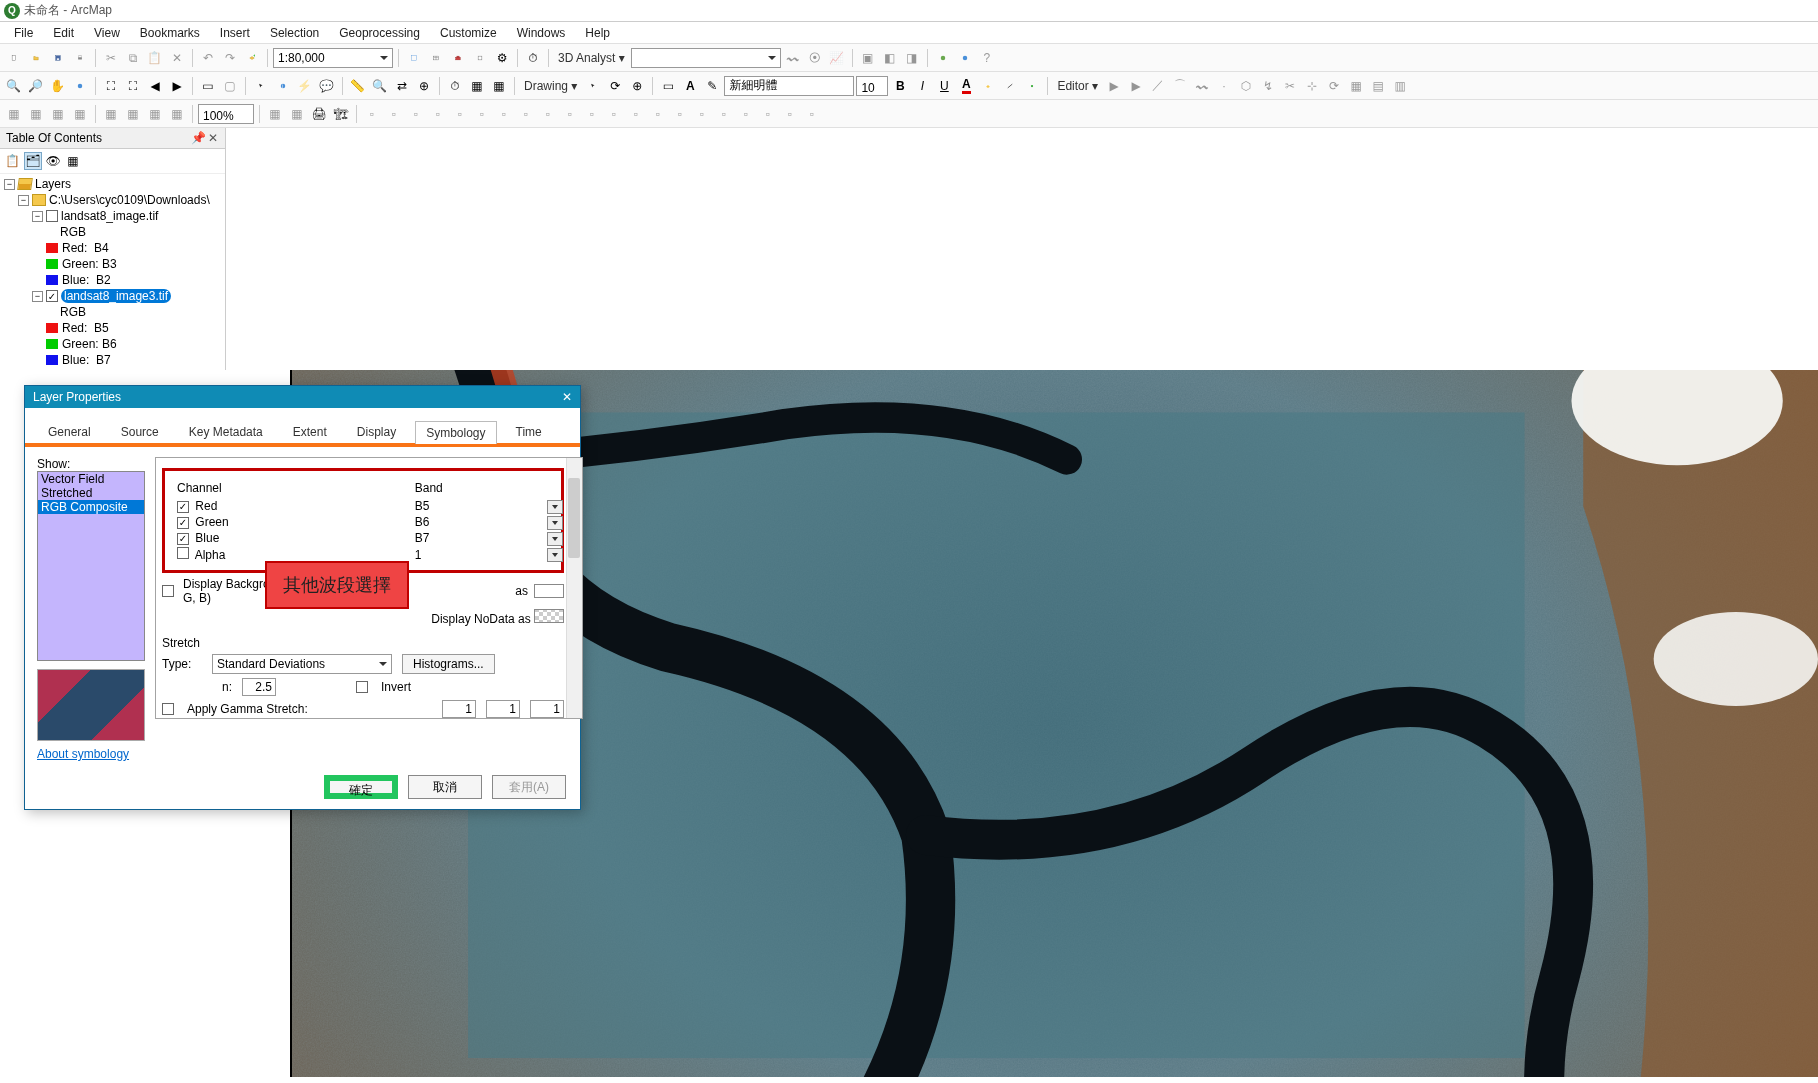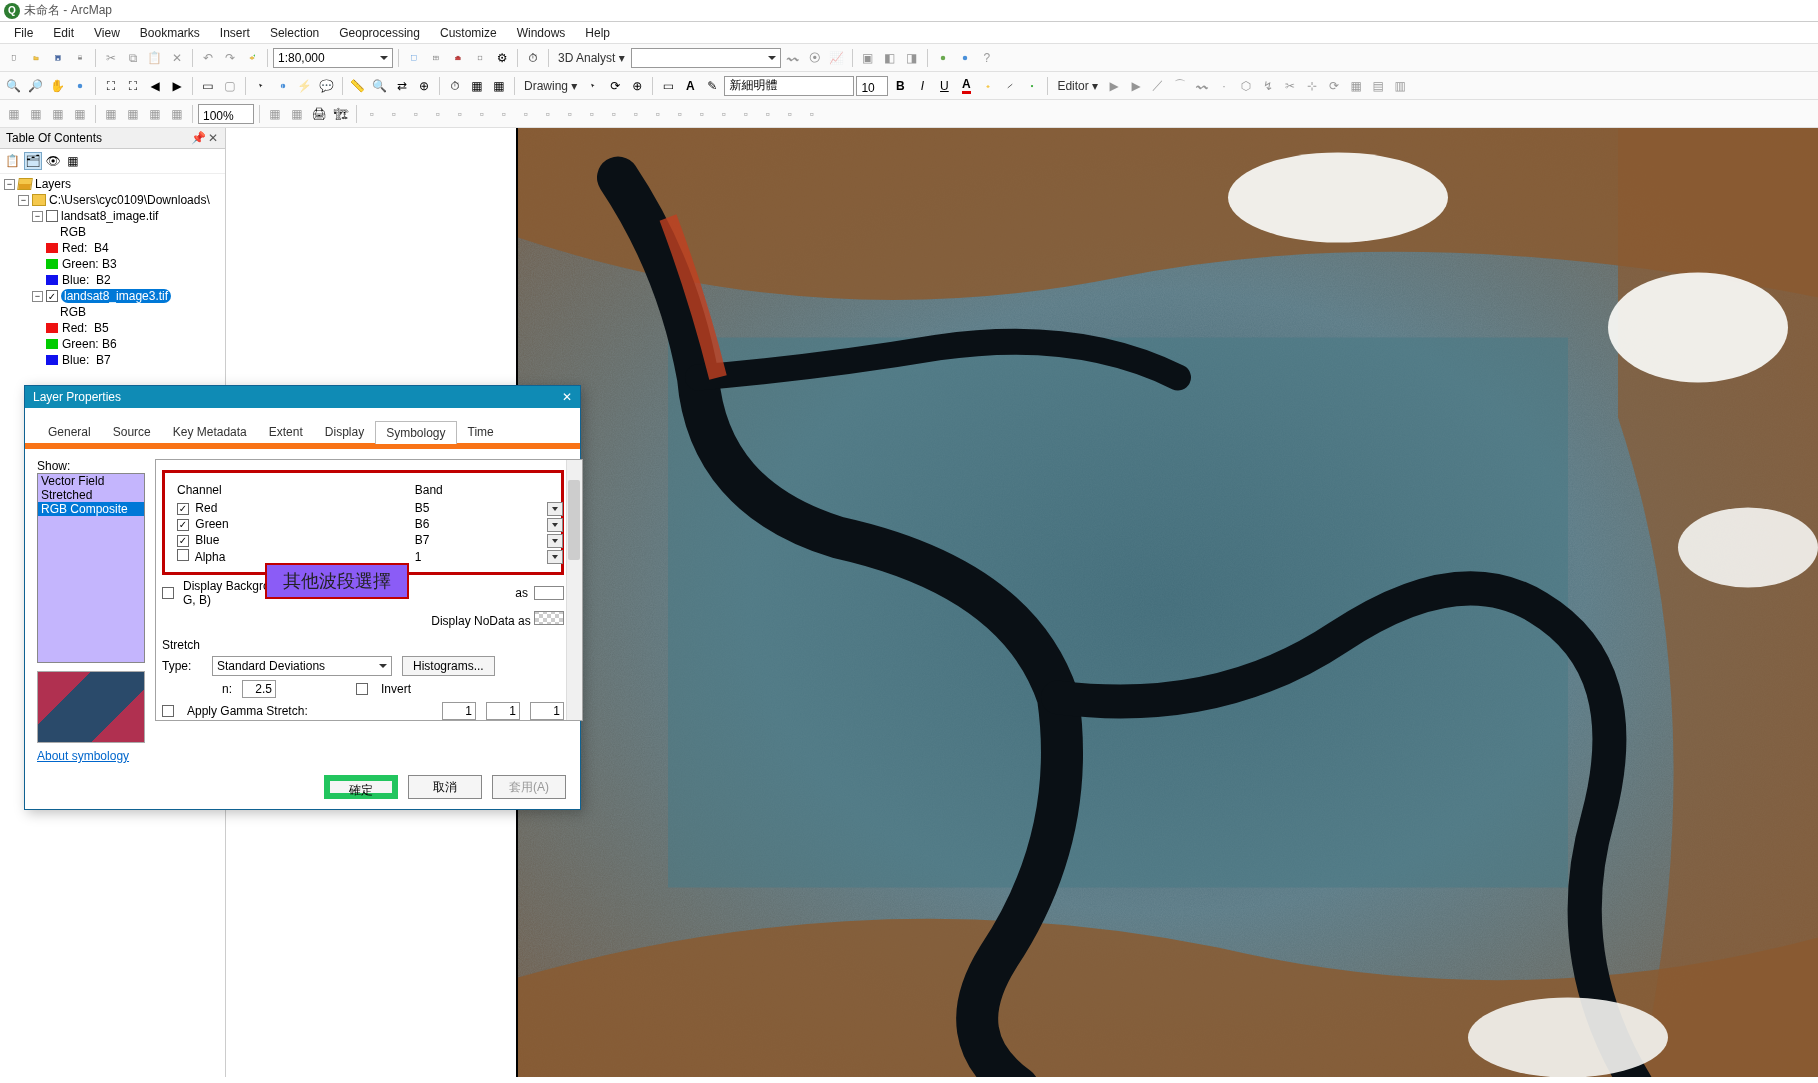--- a/index.html
+++ b/index.html
@@ -20,21 +20,21 @@
 .tbtn svg { width: 14px; height: 14px; }
 .sep { width: 1px; height: 18px; background: #ccc; margin: 0 3px; }
 .scale-box { height: 20px; width: 120px; border: 1px solid #999; background: #fff; padding: 0 4px; display: flex; align-items: center; justify-content: space-between; }
 .scale-box .dd { width: 0; height: 0; border-left: 4px solid transparent; border-right: 4px solid transparent; border-top: 4px solid #333; }
 .font-box { height: 20px; width: 130px; border: 1px solid #999; background: #fff; padding: 0 4px; display: flex; align-items: flex-start; justify-content: space-between; }
 .sz-box { height: 20px; width: 32px; border: 1px solid #999; background: #fff; padding: 0 4px; display: flex; align-items: flex-end; justify-content: space-between; }
 .tlabel { color: #333; padding: 0 4px; }
 .disabled { opacity: 0.4; }
 
 
-.main { display: flex; height: calc(100% - 134px); }
+.main { display: flex; height: calc(100% - 134px); flex-direction: column; }
 .toc { width: 226px; border-right: 1px solid #ccc; background: #fff; display: flex; flex-direction: column; }
 .toc-header { background: #f0f0f0; border-bottom: 1px solid #ccc; padding: 3px 6px; display: flex; align-items: center; justify-content: space-between; }
 .toc-header .hdr-btns span { display: inline-block; width: 12px; text-align: center; color: #555; cursor: pointer; }
 .toc-toolbar { padding: 3px 4px; display: flex; gap: 2px; border-bottom: 1px solid #eee; }
 .toc-toolbar .tb { width: 18px; height: 18px; border: 1px solid transparent; display: inline-flex; align-items: center; justify-content: center; }
 .toc-toolbar .tb.active { border-color: #7aa7c7; background: #cde6f7; }
 .toc-tree { flex: 1; overflow: auto; padding: 2px 4px; }
 .tree-row { display: flex; align-items: center; padding: 1px 0; white-space: nowrap; }
 .indent { display: inline-block; }
 .exp { width: 11px; height: 11px; border: 1px solid #888; display: inline-flex; align-items: center; justify-content: center; font-size: 9px; line-height: 1; margin-right: 3px; cursor: pointer; }
@@ -48,21 +48,21 @@
 
 .map-area { flex: 1; background: #fff; position: relative; overflow: hidden; }
 .map-blank { position: absolute; left: 0; top: 0; width: 292px; height: 100%; background: #fff; border-right: 2px solid #000; }
 .map-img { position: absolute; left: 292px; top: 0; right: 0; bottom: 0; }
 .map-img svg { width: 100%; height: 100%; }
 
 
 .dlg { position: absolute; left: 24px; top: 385px; width: 557px; height: 425px; background: #fff; border: 1px solid #0f6292; box-shadow: 3px 3px 12px rgba(0,0,0,0.25); }
 .dlg-title { background: #0f8bb5; color: #fff; padding: 4px 8px; display: flex; justify-content: space-between; align-items: center; }
 .dlg-title .x { color: #fff; cursor: pointer; }
-.tabs { display: flex; border-bottom: 6px solid #f97316; padding: 12px 10px 0 12px; gap: 0; }
+.tabs { display: flex; border-bottom: 4px solid #f97316; padding: 12px 10px 0 12px; gap: 8px; }
 .tab { padding: 4px 10px; border: 1px solid transparent; border-bottom: none; color: #333; cursor: pointer; }
 .tab.active { border-color: #bbb; background: #fff; position: relative; top: 1px; }
 .dlg-body { padding: 10px 12px 0 12px; display: flex; gap: 10px; height: 330px; position: relative; }
 .show-col { width: 110px; display: flex; flex-direction: column; }
 .show-list { border: 1px solid #888; height: 190px; background: #c4b5fd; }
 .show-list div { padding: 0 3px; }
 .show-list .hl { background: #0078d7; color: #fff; }
 .preview-thumb { margin-top: 8px; width: 108px; height: 72px; background: linear-gradient(135deg,#b03050 0 30%, #2a4a6a 30% 70%, #b03050 70%); border: 1px solid #aaa; background-size: cover; }
 .about-link { color: #0066cc; text-decoration: underline; margin-top: 6px; cursor: pointer; }
 .main-col { flex: 1; position: relative; }
@@ -70,21 +70,21 @@
 .hdr-row { display: flex; align-items: center; justify-content: space-between; }
 .hdr-btns-2 { display: flex; gap: 6px; }
 .hdr-btns-2 .ib { width: 28px; height: 24px; border: 1px solid #999; background: #f5f5f5; display: inline-flex; align-items: center; justify-content: center; }
 
 .red-box { border: 3px solid #c00000; padding: 6px; margin-top: 4px; position: relative; }
 .chan-table th { text-align: left; font-weight: normal; padding: 2px 4px; }
 .chan-table td { padding: 0 4px; }
 .band-cell { position: relative; }
 .band-dd { position: absolute; right: -10px; top: 1px; width: 16px; height: 14px; border: 1px solid #888; background: #eee; display: flex; align-items: center; justify-content: center; }
 .band-dd::after { content: ""; width: 0; height: 0; border-left: 3px solid transparent; border-right: 3px solid transparent; border-top: 4px solid #333; }
-.anno-label { position: absolute; left: 100px; top: 90px; border: 2px solid #c00000; background: #8b5cf6; padding: 4px 16px; font-size: 18px; font-weight: 500; color: #222; }
+.anno-label { position: absolute; left: 100px; top: 90px; border: 2px solid #c00000; background: #ef4444; padding: 10px 16px; font-size: 18px; font-weight: 500; color: #222; }
 
 .scroll-area { border: 1px solid #a3a3a3; padding: 6px 18px 6px 6px; height: 262px; width: 428px; position: relative; overflow: hidden; }
 .scrollbar-v { position: absolute; right: 0; top: 0; bottom: 0; width: 16px; background: #f0f0f0; border-left: 1px solid #ddd; }
 .scroll-thumb { position: absolute; right: 2px; top: 20px; width: 12px; height: 80px; background: #cdcdcd; border-radius: 2px; }
 
 .display-bg-row { display: flex; align-items: center; gap: 6px; margin-top: 4px; }
 .nodata-row { text-align: right; margin-top: 4px; }
 .color-pick { width: 22px; height: 14px; border: 1px solid #888; background: #fff; display: inline-flex; }
 .color-pick.dd { width: 30px; }
 

